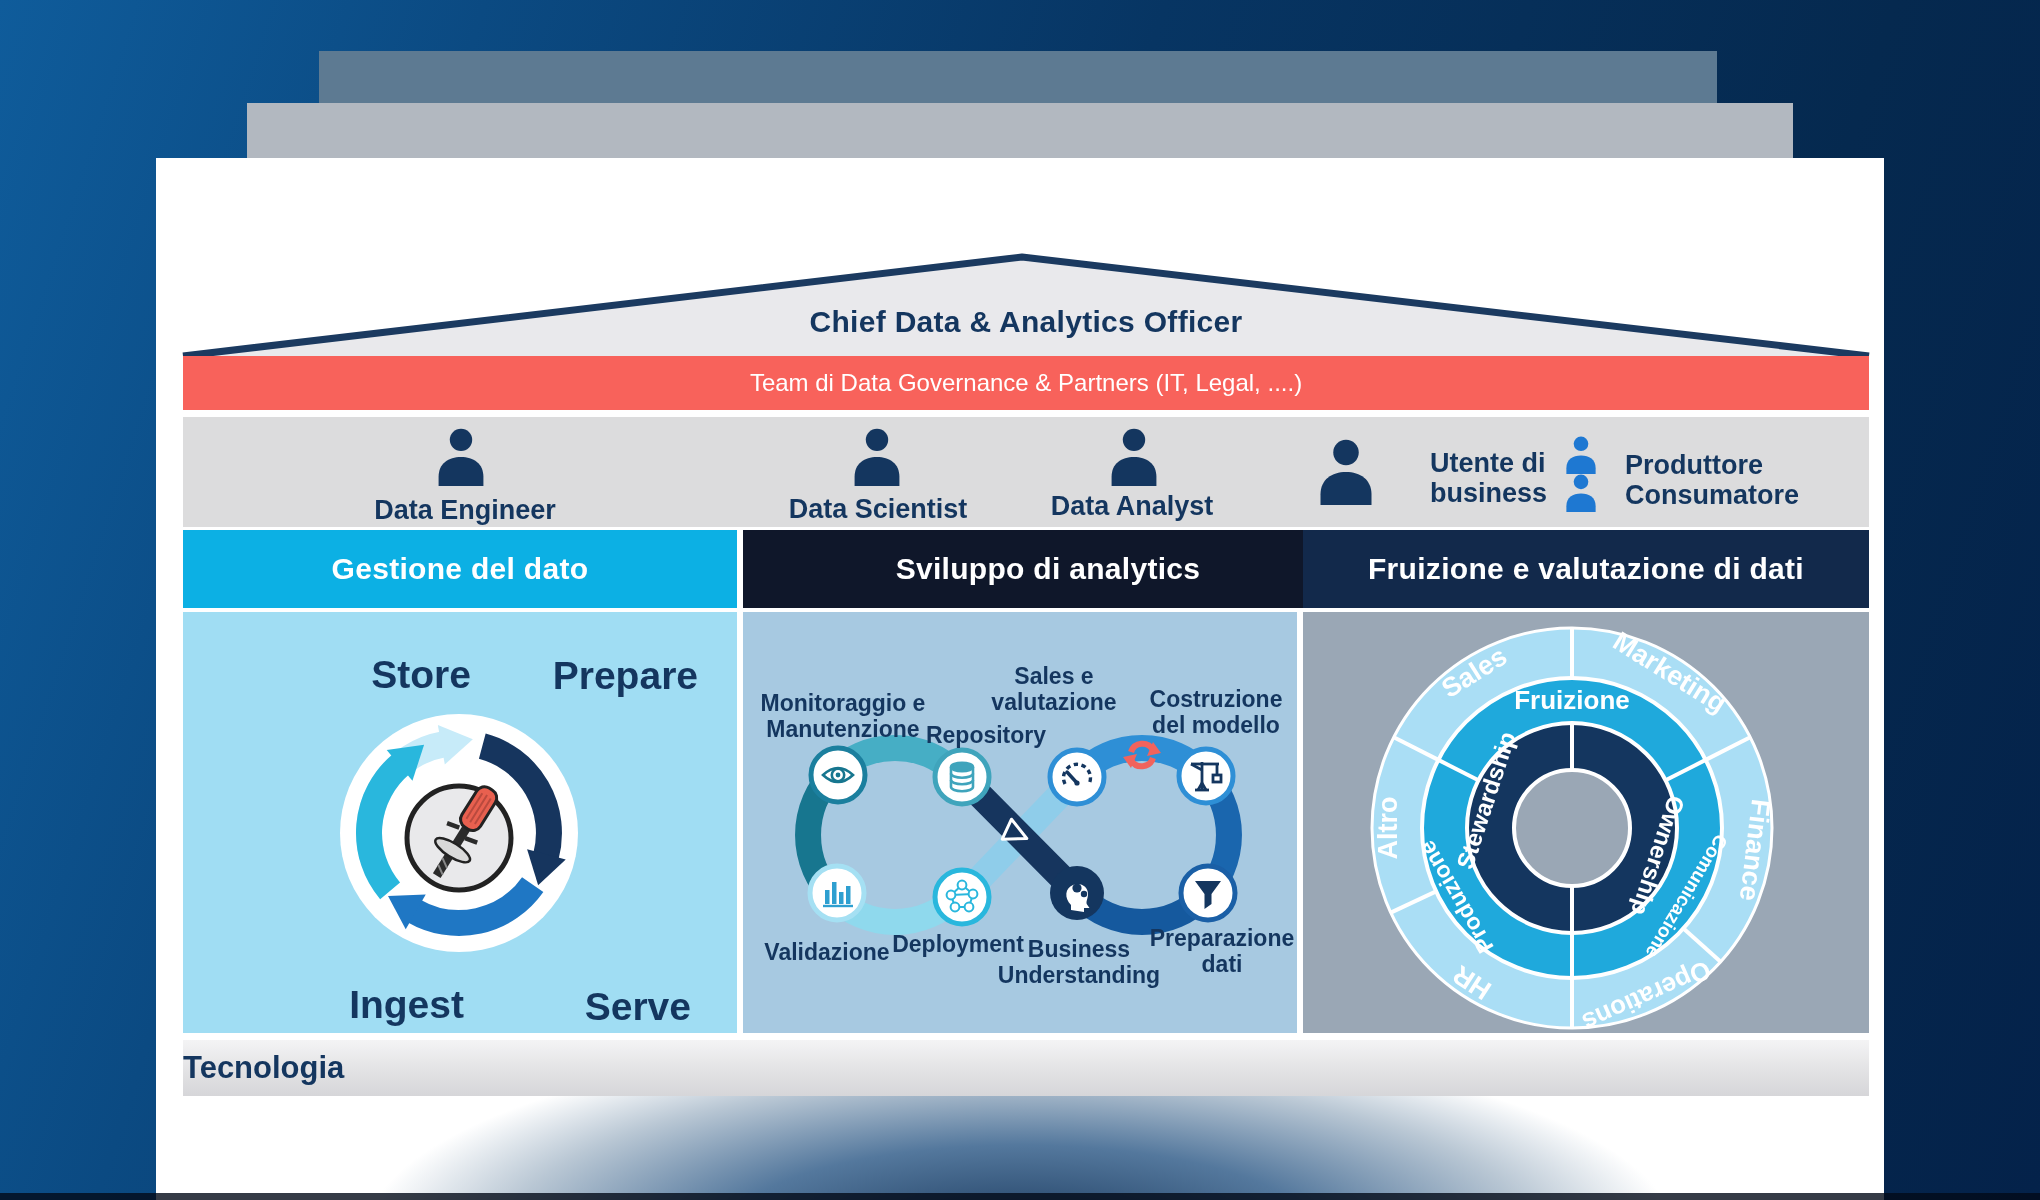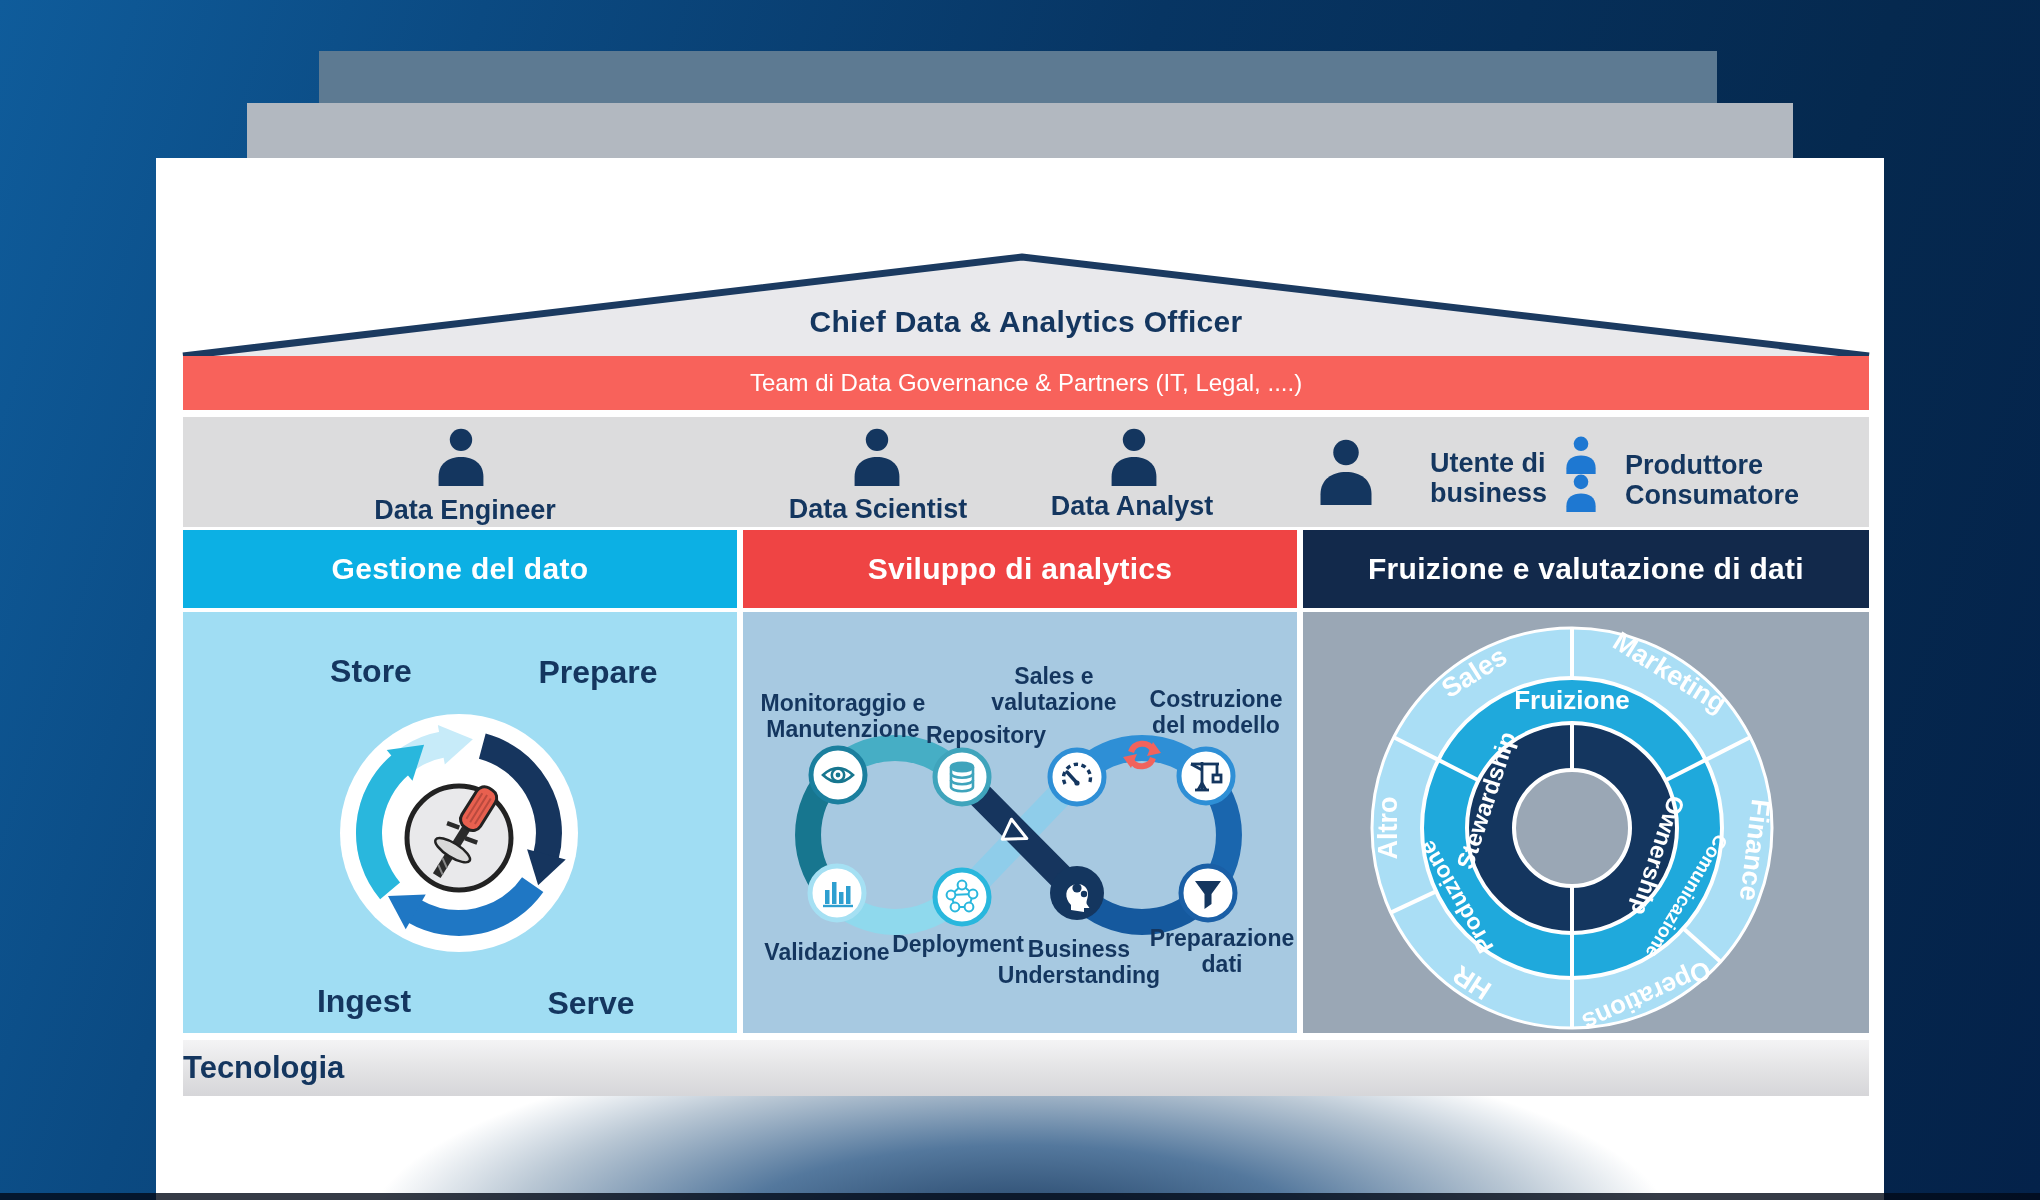--- a/index.html
+++ b/index.html
@@ -28,21 +28,21 @@
   .people-band{left:183px;top:417px;width:1686px;height:110px;background:#dcdcdd;}
   .role-label{
     font-size:27px;font-weight:bold;color:#14365f;text-align:center;white-space:pre-line;
   }
   .role-label.left{text-align:left;line-height:30px;}
   .col-header{
     top:530px;height:78px;line-height:78px;text-align:center;
     color:#ffffff;font-size:30px;font-weight:bold;letter-spacing:.3px;
   }
   .col-body{top:612px;height:421px;}
-  .cycle-word{font-size:32px;font-weight:bold;color:#14365f;text-align:center;width:200px;}
+  .cycle-word{font-size:39px;font-weight:bold;color:#14365f;text-align:right;width:200px;}
   .flow-label{
     font-size:23px;font-weight:bold;color:#14365f;text-align:center;
     white-space:pre-line;line-height:26px;transform:translate(-50%,-50%);
   }
   .tech-bar{
     left:183px;top:1040px;width:1686px;height:56px;line-height:56px;text-align:left;
     background:linear-gradient(180deg,#f4f4f5 0%,#e2e2e4 55%,#d6d6d9 100%);
     color:#14365f;font-size:31px;font-weight:bold;
   }
   svg text{font-family:"Liberation Sans","DejaVu Sans",sans-serif;font-weight:bold;}
@@ -95,21 +95,21 @@
     <circle cx="20" cy="8" r="7.5"></circle>
     <path d="M5,39 v-6 c0,-9 6.5,-13 15,-13 c8.5,0 15,4 15,13 v6 z"></path>
     <circle cx="20" cy="47" r="7.5"></circle>
     <path d="M5,78 v-6 c0,-9 6.5,-13 15,-13 c8.5,0 15,4 15,13 v6 z"></path>
   </g>
 </svg>
 <div class="abs role-label left" style="left:1625px;top:450px;width:280px;">Produttore
 Consumatore</div>
 
 <div class="abs col-header" style="left:183px;width:554px;background:#0cb0e4;">Gestione del dato</div>
-<div class="abs col-header" style="left:743px;width:554px;background:#ef4444;">Sviluppo di analytics</div>
+<div class="abs col-header" style="left:743px;width:554px;background:#0f172a;padding-left:28px;">Sviluppo di analytics</div>
 <div class="abs col-header" style="left:1303px;width:566px;background:#12294b;">Fruizione e valutazione di dati</div>
 
 <div class="abs col-body" style="left:183px;width:554px;background:#a0ddf3;"></div>
 <div class="abs col-body" style="left:743px;width:554px;background:#a7c9e1;"></div>
 <div class="abs col-body" style="left:1303px;width:566px;background:#9aa7b5;"></div>
 
 <svg class="abs" style="left:183px;top:612px;" width="554" height="421" viewBox="0 0 554 421">
   <circle cx="276" cy="221" r="119" fill="#ffffff"></circle>
   <g fill="none" stroke-width="26">
     <path d="M 189.1,244.3 A 90,90 0 0 1 260.3,132.4" stroke="#c7ebf9"></path>

